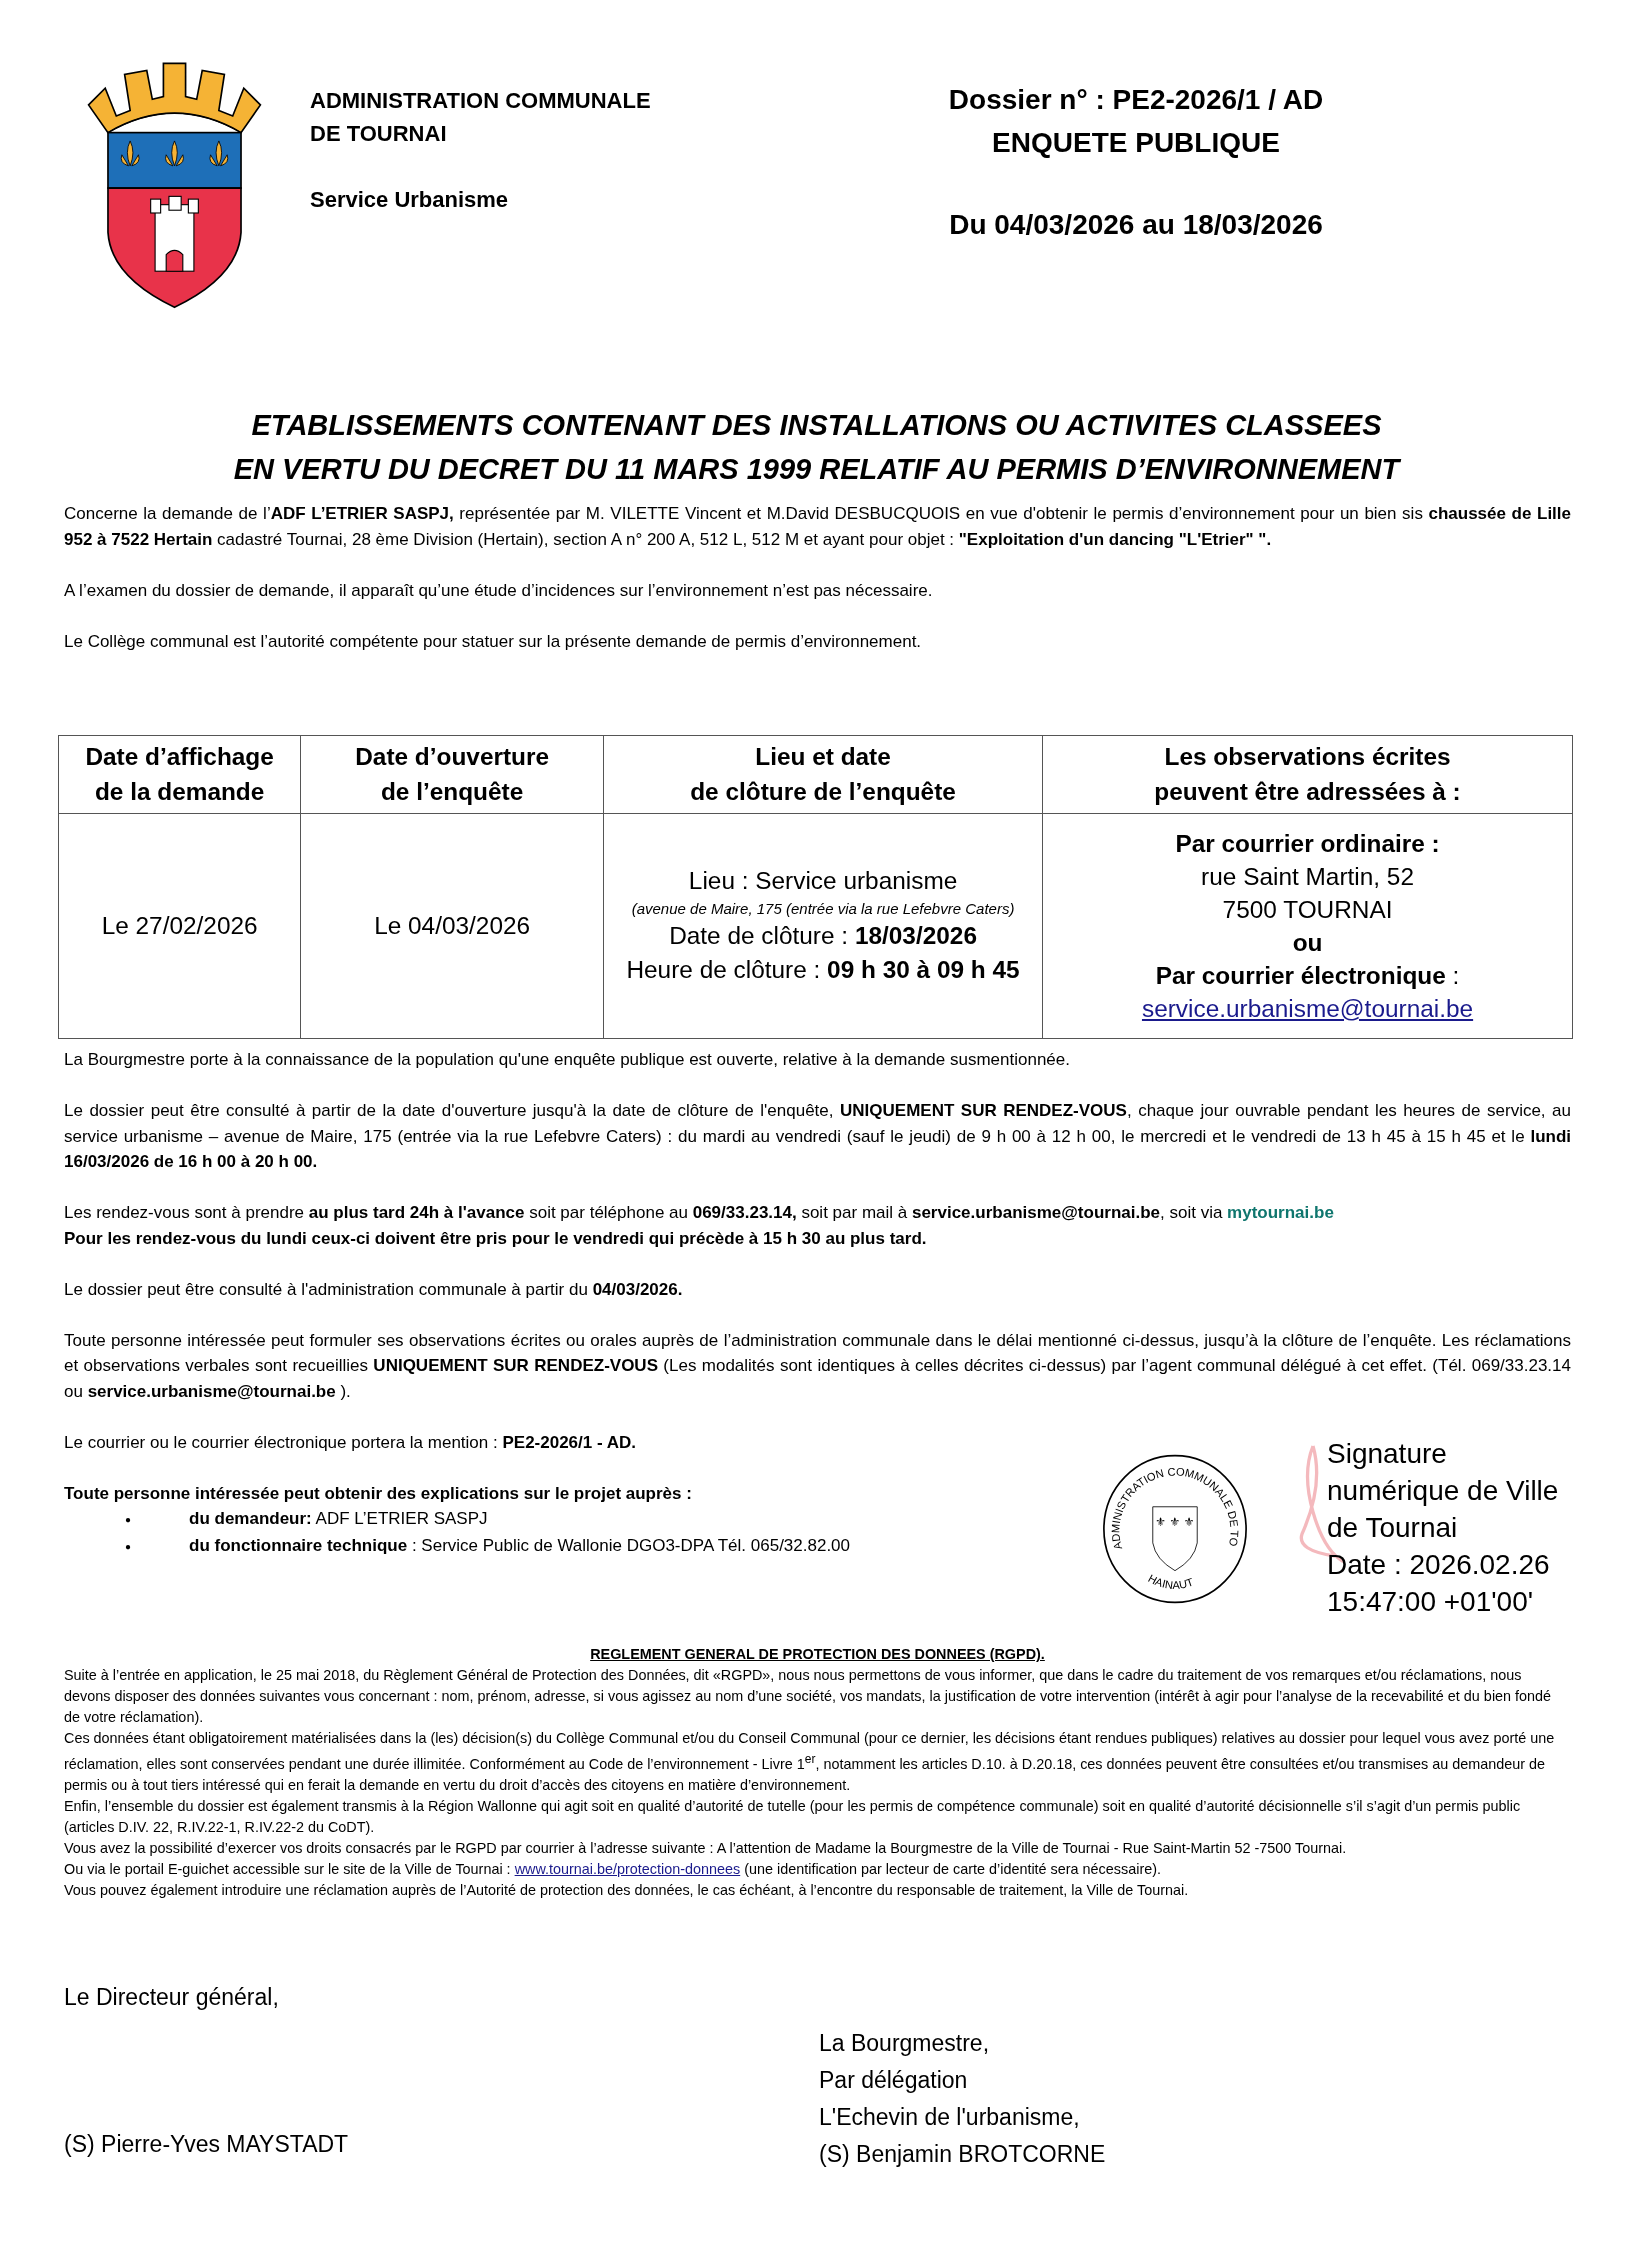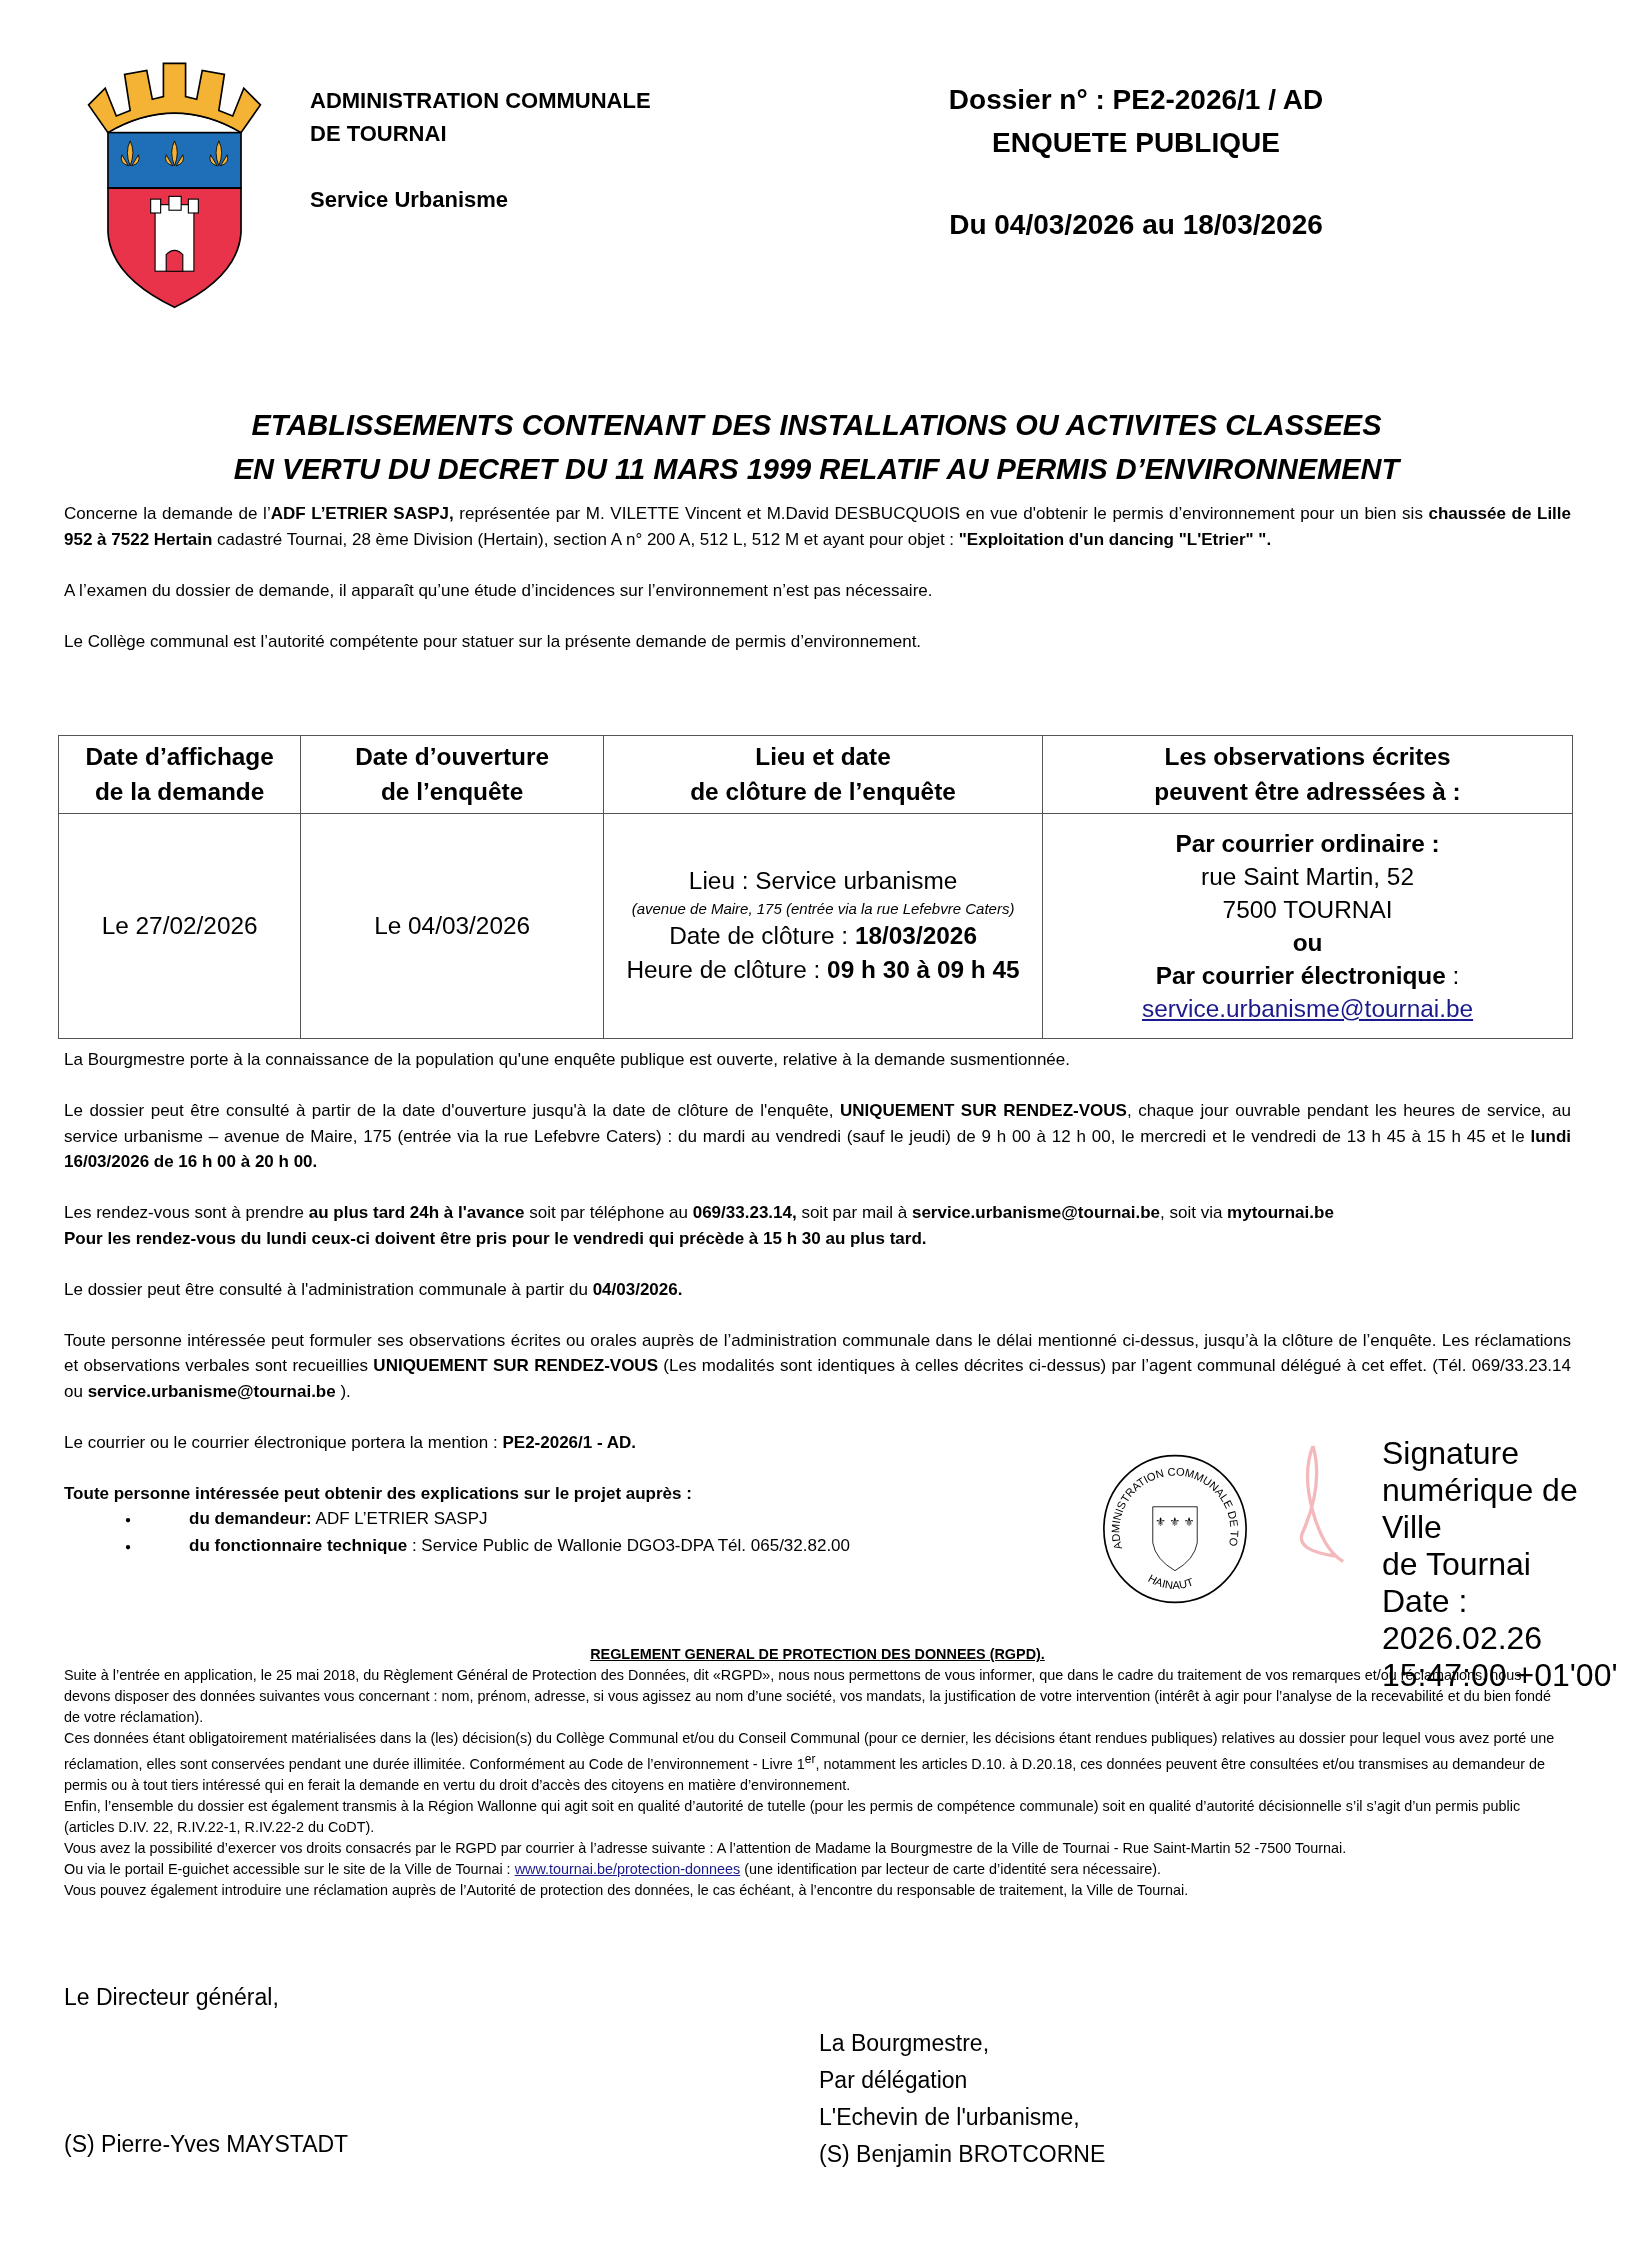--- a/index.html
+++ b/index.html
@@ -18,21 +18,21 @@
   table.inq td, table.inq th{border:1.1px solid #555;text-align:center;vertical-align:middle;padding:3.3px 4.4px;}
   table.inq th{font-weight:bold;line-height:35px;height:66px;}
   table.inq td{height:218px;line-height:34px;}
   .small-it{font-size:15px;font-style:italic;line-height:21px;}
   .rgpd{left:64px;width:1507px;font-size:14.4px;line-height:21px;}
   .rgpd p{margin:0;}
   .rgpd-title{text-align:center;font-weight:bold;text-decoration:underline;font-size:14.4px;}
   .bullets{margin:0;padding:0;list-style:none;}
   .bullets li{position:relative;padding-left:125px;line-height:26.6px;}
   .bullets li:before{content:"\25CF";position:absolute;left:61px;font-size:10px;top:1.1px;}
-  .sig-text{left:1382px;top:1435px;font-size:32px;line-height:37px;}
+  .sig-text{left:1327px;top:1435px;font-size:28px;line-height:37px;}
   .sign-block{font-size:23px;line-height:37px;}
 </style>
 </head>
 <body>
 
 <div class="abs" style="left:83px;top:55px;width:183px;height:255px;">
   <svg width="183" height="255" viewBox="0 0 330 460">
 
     <path d="M10,90 L40,60 L60,110 L85,100 L75,35 L115,28 L125,80 L145,75 L145,15 L185,15 L185,75 L205,80 L215,28 L255,35 L245,100 L270,110 L290,60 L320,90 L285,140 Q165,70 45,140 Z" fill="#F5B335" stroke="#000" stroke-width="3"></path>
     <path d="M45,140 Q165,70 285,140" fill="none" stroke="#000" stroke-width="2"></path>
@@ -119,21 +119,21 @@
       <div><span class="b u">Par courrier électronique</span><span> :</span></div>
       <div><a class="link">service.urbanisme@tournai.be</a></div>
     </td>
   </tr>
 </tbody>
   </table>
 
 <div class="abs body-text" style="top:1047px;">
   <p>La Bourgmestre porte à la connaissance de la population qu'une enquête publique est ouverte, relative à la demande susmentionnée.</p>
   <p style="margin-top:25.5px"><span>Le dossier peut être </span><span class="u">consulté</span><span> à partir de la date d'ouverture jusqu'à la date de clôture de l'enquête, </span><span class="b u">UNIQUEMENT SUR RENDEZ-VOUS</span><span>, chaque jour ouvrable pendant les heures de service, au service urbanisme – avenue de Maire, 175 (entrée via la rue Lefebvre Caters)  : du mardi au vendredi </span><span class="u">(sauf le jeudi)</span><span> de 9 h 00 à 12 h 00, le mercredi et le vendredi de 13 h 45 à 15 h 45 et le </span><span class="b u">lundi 16/03/2026 de 16 h 00 à 20 h 00.</span></p>
-  <p style="margin-top:25.5px"><span>Les rendez-vous sont à prendre</span><span class="b u"> au plus tard 24h à l'avance </span><span>soit par téléphone au </span><span class="b">069/33.23.14,</span><span> soit par mail à </span><a class="b u" style="color:#000">service.urbanisme@tournai.be</a><span>, soit via </span><a class="b u" style="color:#000000">mytournai.be</a></p>
+  <p style="margin-top:25.5px"><span>Les rendez-vous sont à prendre</span><span class="b u"> au plus tard 24h à l'avance </span><span>soit par téléphone au </span><span class="b">069/33.23.14,</span><span> soit par mail à </span><a class="b u" style="color:#000">service.urbanisme@tournai.be</a><span>, soit via </span><a class="b u" style="color:#0f766e">mytournai.be</a></p>
   <p class="b" style="text-align:left">Pour les rendez-vous du lundi ceux-ci doivent être pris pour le vendredi qui précède à 15 h 30 au plus tard.</p>
   <p style="margin-top:25.5px"><span>Le dossier peut être consulté à l'administration communale à partir du </span><span class="b">04/03/2026.</span></p>
   <p style="margin-top:25.5px"><span>Toute personne intéressée peut formuler ses observations écrites ou orales auprès de l’administration communale dans le délai mentionné ci-dessus, jusqu’à la clôture de l’enquête. Les réclamations et observations verbales sont recueillies </span><span class="b u">UNIQUEMENT SUR RENDEZ-VOUS</span><span> (Les modalités sont identiques à celles décrites ci-dessus) par l’agent communal délégué à cet effet. (Tél.  069/33.23.14 ou </span><span class="b">service.urbanisme@tournai.be</span><span> ).</span></p>
   <p style="margin-top:25.5px;width:1053px"><span>Le courrier ou le courrier électronique portera la mention : </span><span class="b">PE2-2026/1 - AD.</span></p>
   <p class="b" style="margin-top:25.5px;text-align:left"><span>Toute personne intéressée peut obtenir </span><span class="u">des explications</span><span> sur le projet auprès :</span></p>
   <ul class="bullets">
     <li><span class="b">du demandeur:</span><span> ADF L’ETRIER SASPJ</span></li>
     <li><span class="b">du fonctionnaire technique</span><span> : Service Public de Wallonie DGO3-DPA Tél. 065/32.82.00</span></li>
   </ul>
 </div>

